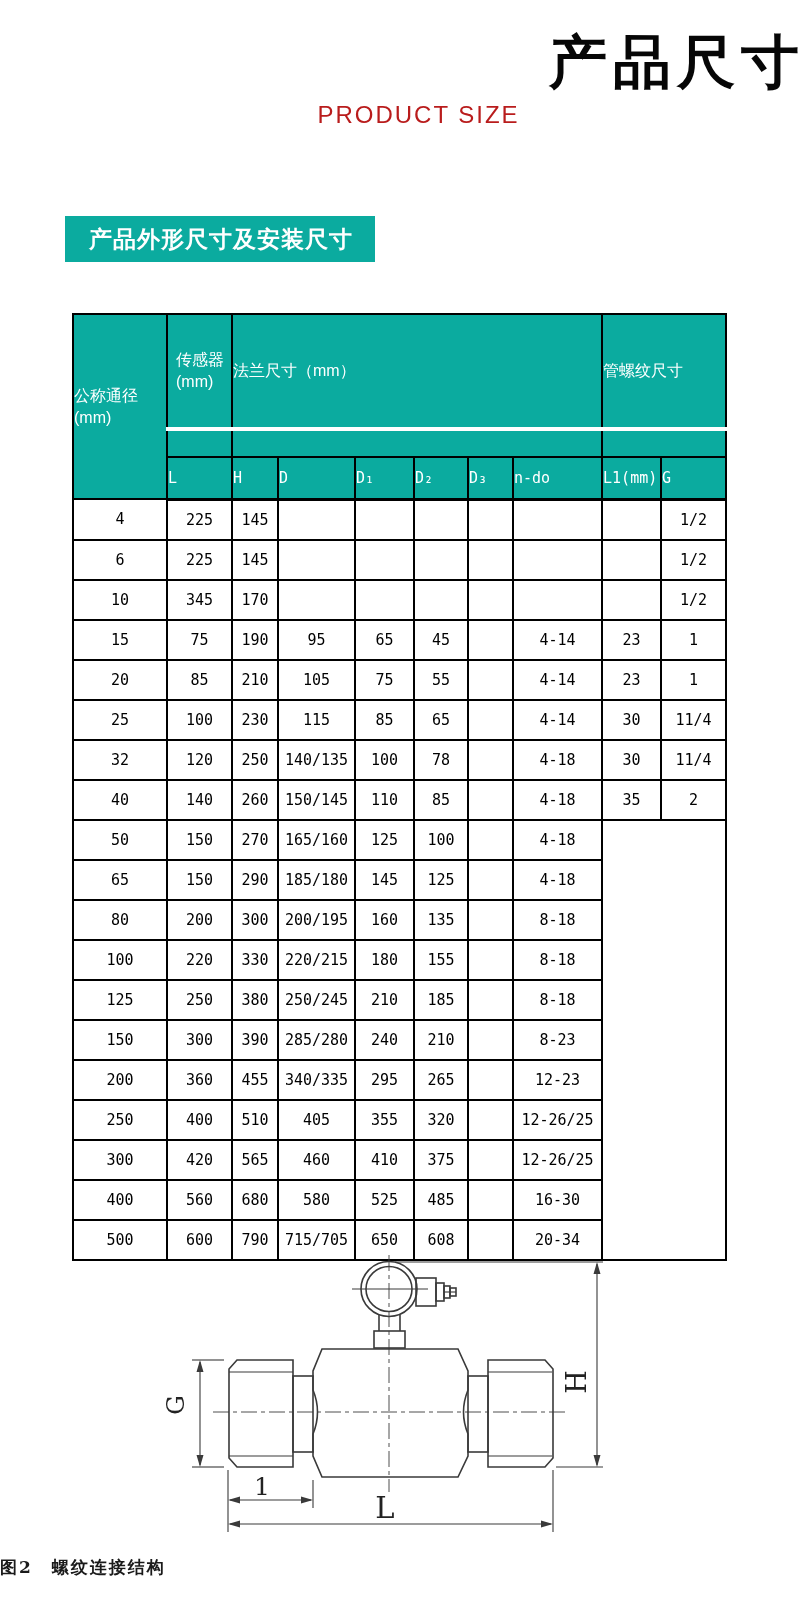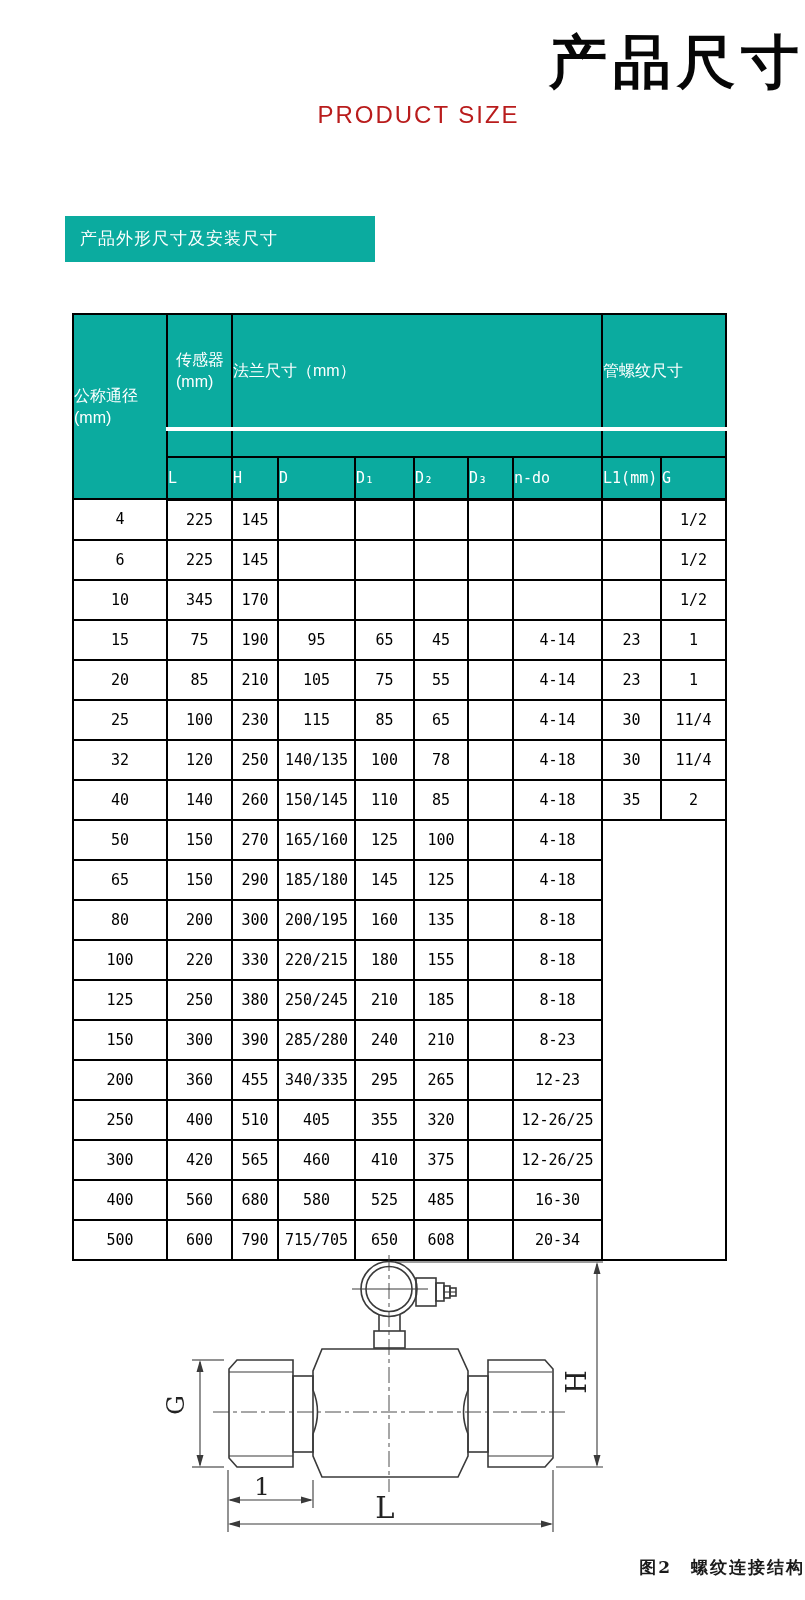--- a/index.html
+++ b/index.html
@@ -12,21 +12,21 @@
     font-size:58px;font-weight:800;letter-spacing:6px;color:#060606;
     font-family:"Liberation Sans",sans-serif;
   }
   .page-subtitle{
     position:absolute;left:0;right:0;top:101px;text-align:center;
     font-size:24px;font-weight:400;letter-spacing:2px;color:#b91c1c;margin-left:32px;
   }
   .section-banner{
     position:absolute;left:65px;top:216px;width:310px;height:46px;
     box-sizing:border-box;background:#0bab9f;color:#ffffff;
-    font-size:17px;font-weight:400;line-height:46px;padding-left:15px;
+    font-size:23px;font-weight:700;line-height:46px;padding-left:24px;
     letter-spacing:1px;
   }
   table.size-table{
     position:absolute;left:72px;top:313px;width:653px;
     border-collapse:collapse;table-layout:fixed;
     border:2px solid #000;
   }
   table.size-table th{
     background:#0bab9f;color:#ffffff;font-weight:400;
     border:2px solid #000;padding:0;text-align:left;vertical-align:middle;
@@ -44,21 +44,21 @@
   }
   th.col1{border-bottom:3px solid #000;}
   .hdr-line{display:block;line-height:1.35;}
   table.size-table td{
     border:2px solid #000;height:38px;padding:0;text-align:center;
     vertical-align:middle;background:#ffffff;color:#000;
     font-family:"DejaVu Sans Mono","Liberation Mono",monospace;font-size:15px;
   }
   svg.diagram{position:absolute;left:0;top:0;pointer-events:none;}
   .diagram-caption{
-    position:absolute;left:0;right:0;top:1556px;text-align:right;
+    position:absolute;left:0;right:0;top:1556px;text-align:left;
     font-family:"DejaVu Serif","Liberation Serif",serif;
     font-size:17px;font-weight:700;color:#1a1a1a;letter-spacing:2px;
   }
 </style>
 </head>
 <body>
 
 <div class="page-title">产品尺寸</div>
 <div class="page-subtitle">PRODUCT SIZE</div>
 <div class="section-banner">产品外形尺寸及安装尺寸</div>

